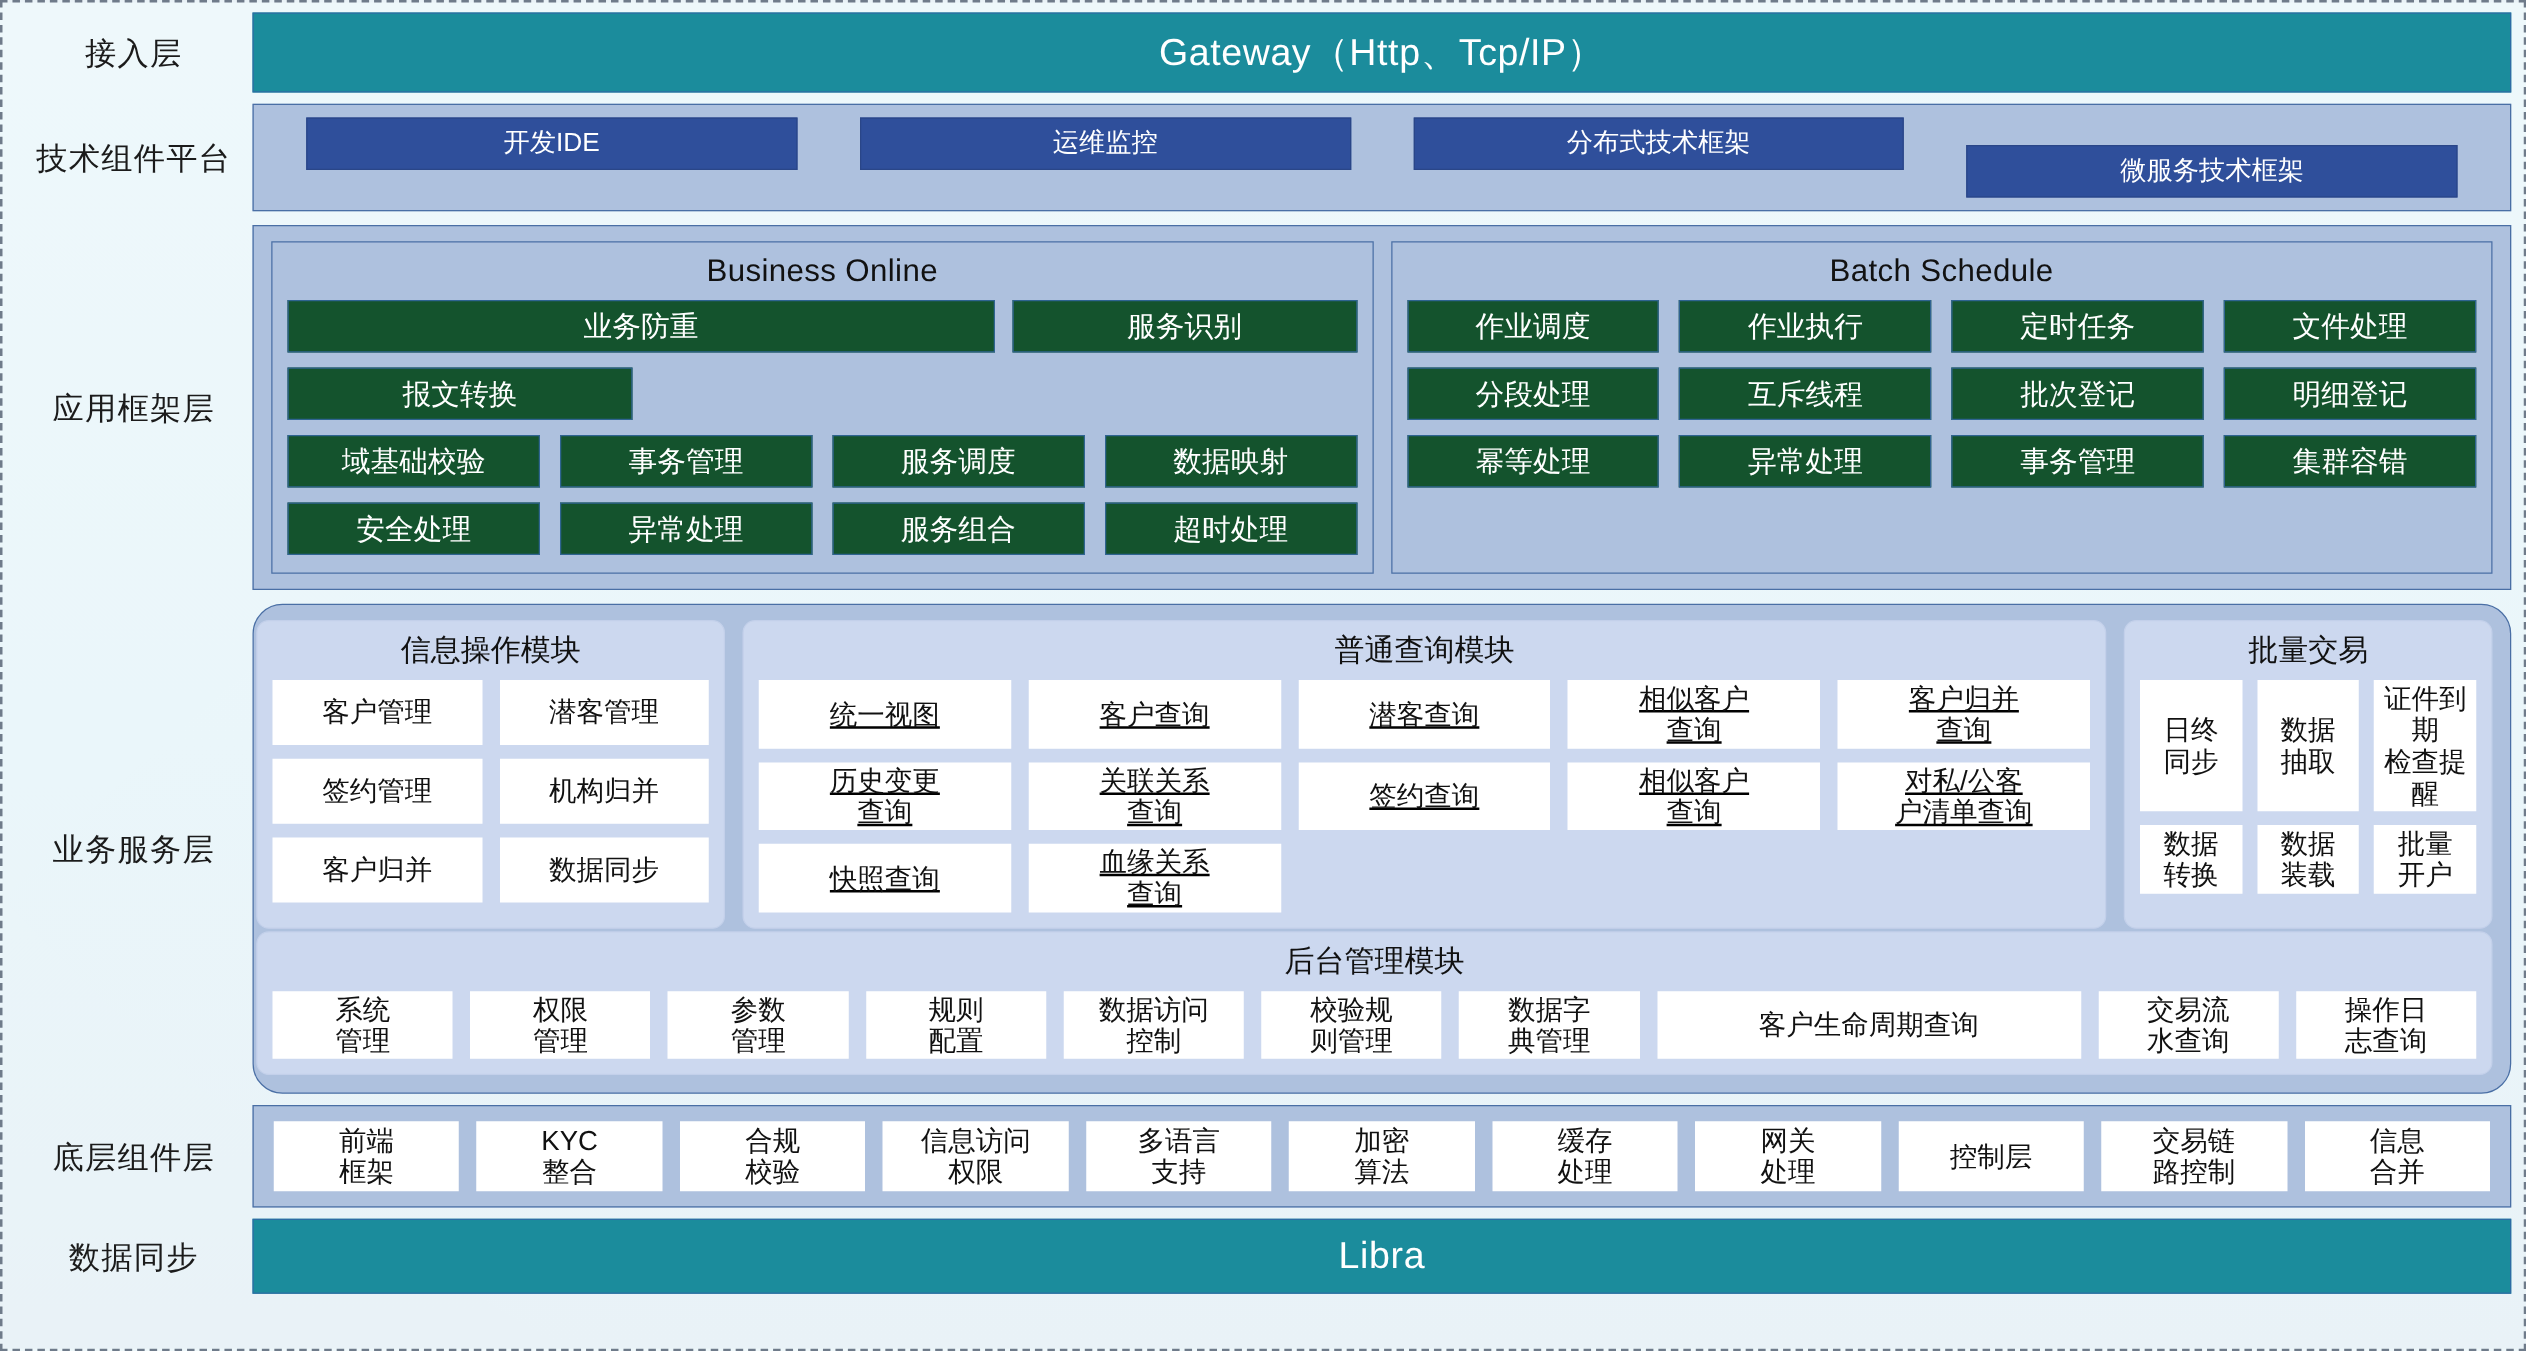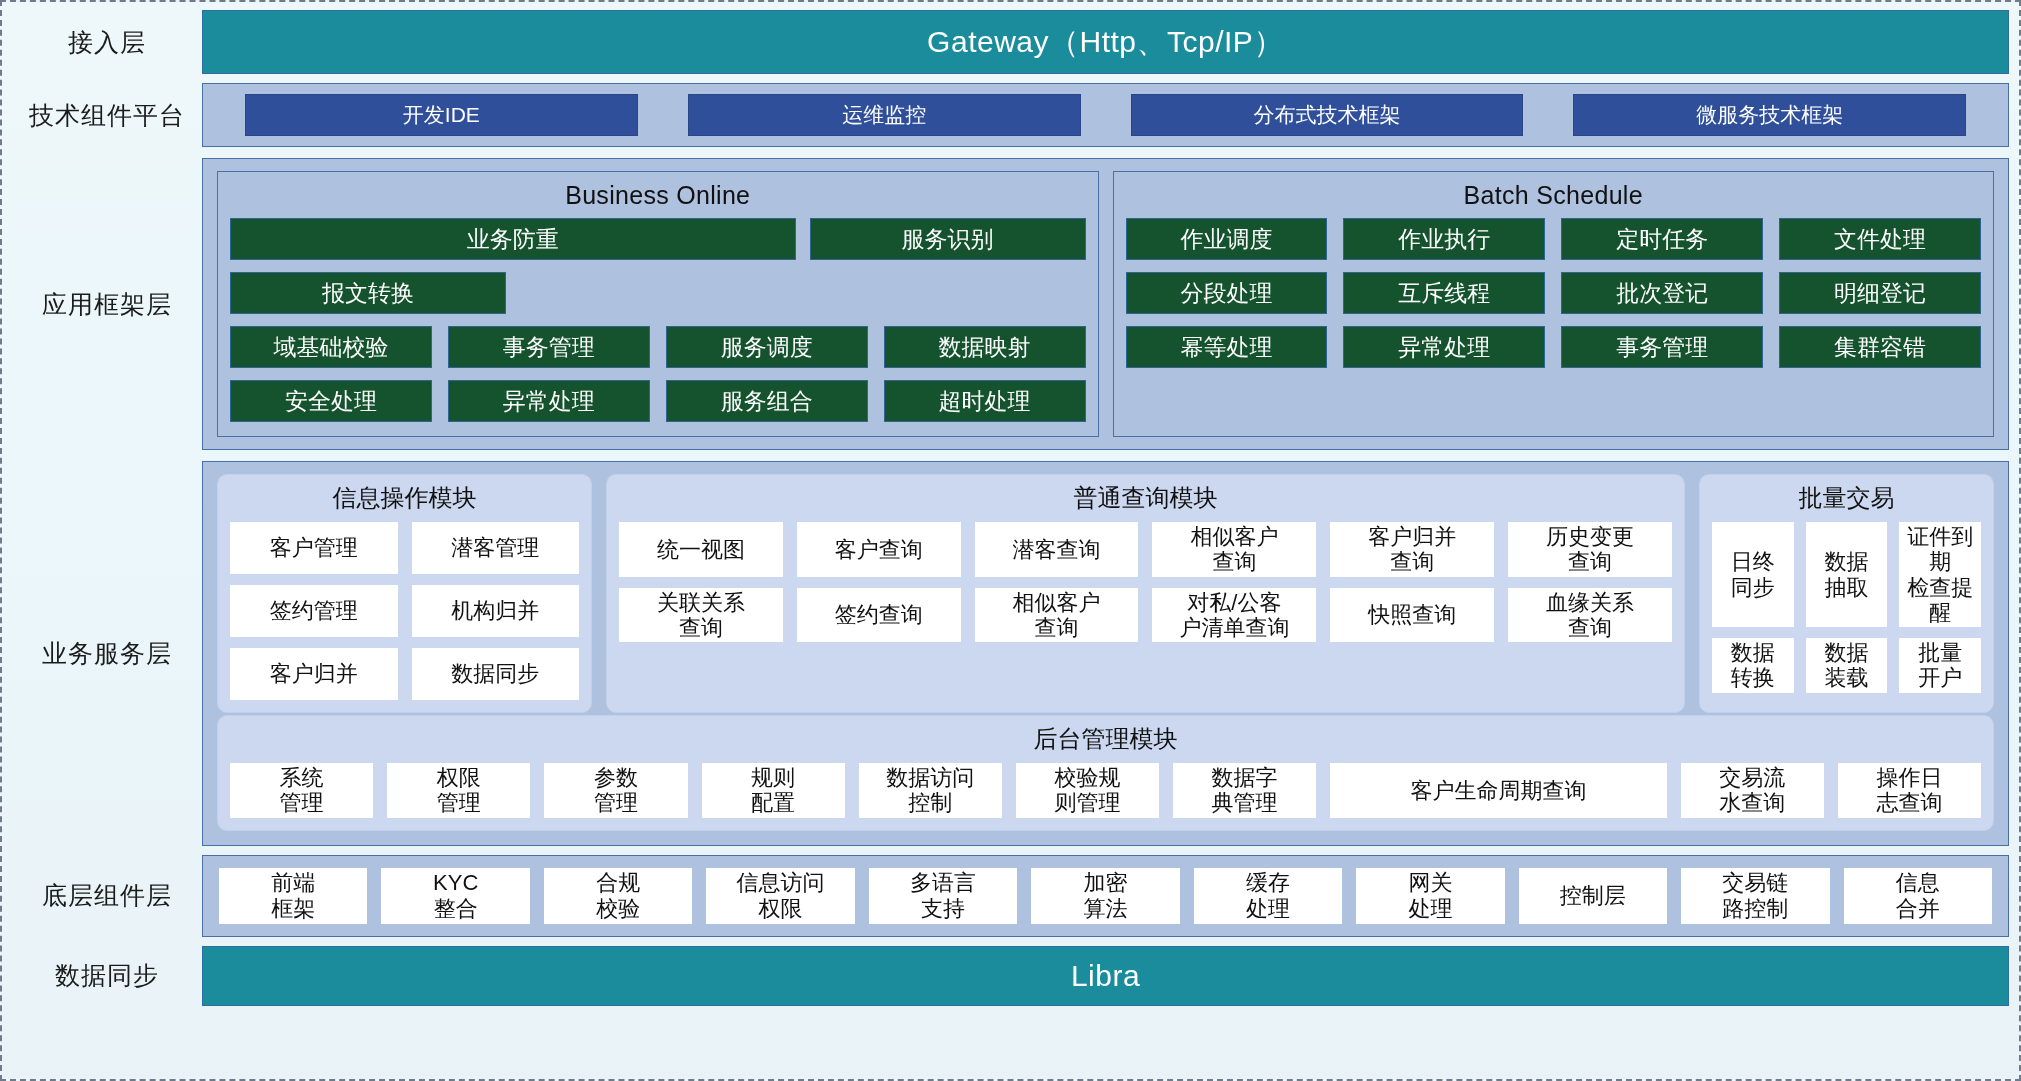--- a/index.html
+++ b/index.html
@@ -41,21 +41,21 @@
   }
 
   
   .tech-row{display:flex;gap:0;justify-content:space-between;padding:10px 20px;}
   .tech-box{
     background:#2f4f9b;color:#fff;border:1px solid #2a4688;
     height:40px;line-height:40px;text-align:center;
     font-size:21px;flex:1;margin:0 25px;
   }
   .tech-box:first-child{margin-left:22px;}
-  .tech-box:last-child{margin-right:22px;}
+  .tech-box:last-child{margin-right:22px;margin-top:22px;}
 
   
   .appfw-outer{padding:12px 14px;display:flex;gap:14px;}
   .appfw-group{
     flex:1;background:#aec1de;border:1px solid #4a6fa5;
     padding:6px 12px 14px 12px;box-sizing:border-box;
   }
   .group-title{
     text-align:center;font-size:25px;color:#111;
     padding:3px 0 8px 0;letter-spacing:.3px;
@@ -63,37 +63,37 @@
   .grid-3{display:grid;grid-template-columns:1fr 1fr 1fr;gap:12px 14px;}
   .grid-4{display:grid;grid-template-columns:1fr 1fr 1fr 1fr;gap:12px 16px;}
   .cell-blue{
     background:#14532d;border:1px solid #2f6491;color:#ffffff;
     font-size:23px;height:40px;line-height:40px;text-align:center;
     white-space:nowrap;
   }
   .span2{grid-column:span 2;}
 
   
-  .bs-outer{padding:12px 14px 14px 14px;}
+  .bs-outer{padding:12px 14px 14px 2px;border-radius:24px;}
   .bs-top{display:flex;gap:14px;}
   .mod{
     background:#ccd8ef;border:1px solid #c3d0ea;border-radius:10px;
     padding:5px 12px 12px 12px;box-sizing:border-box;
   }
   .mod-title{text-align:center;font-size:24px;color:#111;padding:2px 0 8px 0;}
   .cell-white{
     background:#ffffff;color:#111;font-size:22px;
     display:flex;align-items:center;justify-content:center;
     text-align:center;line-height:1.15;padding:2px 4px;box-sizing:border-box;
     min-height:52px;
   }
   .mod-info{flex:0 0 375px;}
   .mod-info .rows{display:grid;grid-template-columns:repeat(2,1fr);gap:11px 14px;}
   .mod-query{flex:1;}
-  .mod-query .rows{display:grid;grid-template-columns:repeat(6,1fr);gap:11px 14px;}
+  .mod-query .rows{display:grid;grid-template-columns:repeat(5,1fr);gap:11px 14px;text-decoration:underline;}
   .mod-batch{flex:0 0 295px;}
   .mod-batch .rows{display:grid;grid-template-columns:repeat(3,1fr);gap:11px 12px;}
   .mod-admin{margin-top:2px;}
   .mod-admin .rows{
     display:grid;gap:11px 14px;
     grid-template-columns:1fr 1fr 1fr 1fr 1fr 1fr 1fr 2.35fr 1fr 1fr;
   }
 
   
   .bc-row{display:grid;grid-template-columns:repeat(11,1fr);gap:14px;padding:12px 16px;}

